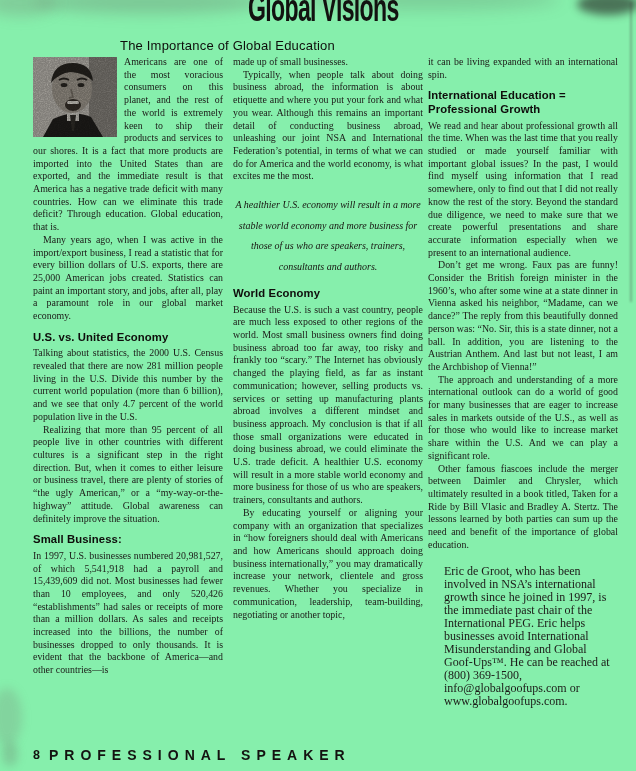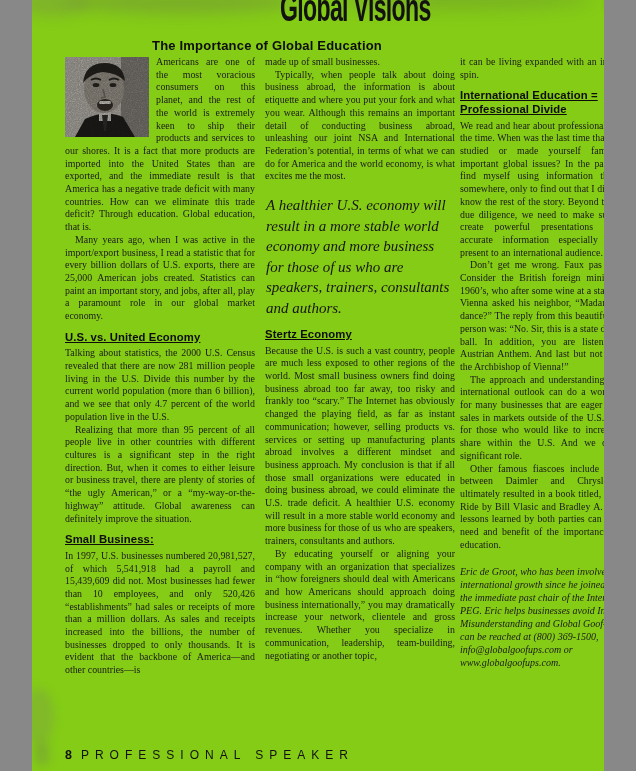--- a/index.html
+++ b/index.html
@@ -1,54 +1,54 @@
 <!DOCTYPE html>
 <html><head>
 <meta charset="utf-8">
 <style>
   html,body{margin:0;padding:0;background:#888;}
   .page{
-    position:relative;width:572px;height:771px;margin:0 auto;
-    background:#84cc16;overflow:hidden;
+    position:relative;width:636px;height:771px;margin:0 auto;
+    background:#86efac;overflow:hidden;
     font-family:"Liberation Serif",serif;color:#1b1a17;
   }
   
   .masthead-clip{position:absolute;top:0;left:248px;width:200px;height:22px;overflow:hidden;}
   .masthead-text{
     display:inline-block;position:relative;top:-12px;white-space:nowrap;
     font-family:"Liberation Sans",sans-serif;font-weight:bold;font-size:34px;line-height:34px;
     letter-spacing:-1px;color:#121210;
     transform:scale(0.68,1.15);transform-origin:left top;
   }
   .headline{
     position:absolute;left:120px;top:38px;width:330px;
-    font-family:"Liberation Sans",sans-serif;font-weight:bold;font-size:13px;
+    font-family:"Liberation Sans",sans-serif;font-weight:normal;font-size:13px;
     letter-spacing:.2px;color:#0e0d0b;
   }
   
   .col{position:absolute;top:56px;width:190px;font-size:9.9px;line-height:12.7px;overflow:hidden;}
   .col1{left:33px;height:688px;}
   .col2{left:233px;height:690px;}
   .col3{left:428px;height:715px;}
   .p{margin:0;text-align:justify;}
   .ind{text-indent:10px;}
   .h{font-family:"Liberation Sans",sans-serif;font-weight:bold;font-size:11.3px;line-height:13.6px;
      letter-spacing:.1px;margin:8px 0 3px;color:#0e0d0b;}
-  .h div{white-space:nowrap;text-decoration:underline;}
+  .h div{white-space:nowrap;}
   .quote{
-    font-style:italic;font-size:15px;line-height:20.5px;text-align:left;
+    font-style:italic;font-size:10px;line-height:20.5px;text-align:center;
     margin:12px 1px 10px;color:#171510;
   }
-  .bio{font-style:italic;font-size:10px;line-height:13.1px;margin-top:13px;text-align:left;}
+  .bio{font-size:12px;line-height:13.1px;margin-top:13px;text-align:left;margin-left:16px;}
   .photo{float:left;width:84px;height:80px;margin:1px 7px 3px 0;background:#b9b5ae;}
   .photo svg{display:block;}
   
   .footer{position:absolute;left:33px;top:745px;font-family:"Liberation Sans",sans-serif;color:#131210;}
   .page-num{font-weight:bold;font-size:12.5px;vertical-align:middle;}
-  .mag-title{font-weight:normal;font-size:12px;letter-spacing:6px;margin-left:9px;vertical-align:middle;}
+  .mag-title{font-weight:bold;font-size:14px;letter-spacing:6px;margin-left:9px;vertical-align:middle;}
   
   .smudge{position:absolute;border-radius:50%;pointer-events:none;}
   .sm1{left:34px;top:-10px;width:230px;height:24px;background:rgba(95,92,87,.26);filter:blur(7px);}
   .sm2{left:300px;top:-12px;width:260px;height:22px;background:rgba(80,78,73,.20);filter:blur(8px);}
   .sm3{left:577px;top:-7px;width:62px;height:22px;background:rgba(35,33,31,.60);filter:blur(4px);}
   .sm4{left:-14px;top:-10px;width:70px;height:26px;background:rgba(110,107,101,.25);filter:blur(7px);}
   .edge-line{position:absolute;left:630px;top:2px;width:2px;height:300px;background:rgba(55,53,50,.30);filter:blur(1px);}
   .sm5{left:-8px;top:688px;width:30px;height:58px;background:rgba(120,117,110,.22);filter:blur(5px);}
   .sm6{left:2px;top:742px;width:16px;height:24px;background:rgba(105,102,96,.25);filter:blur(4px);}
 </style>
@@ -108,31 +108,31 @@
       <div>Small Business:</div>
     </div>
     <p class="p">In 1997, U.S. businesses numbered 20,981,527, of which 5,541,918 had a payroll and 15,439,609 did not. Most businesses had fewer than 10 employees, and only 520,426 “establishments” had sales or receipts of more than a million dollars. As sales and receipts increased into the billions, the number of businesses dropped to only thousands. It is evident that the backbone of America—and other countries—is</p>
   </div>
 
   <div class="col col2">
     <p class="p">made up of small businesses.</p>
     <p class="p ind">Typically, when people talk about doing business abroad, the information is about etiquette and where you put your fork and what you wear. Although this remains an important detail of conducting business abroad, unleashing our joint NSA and International Federation’s potential, in terms of what we can do for America and the world economy, is what excites me the most.</p>
     <div class="quote">A healthier U.S. economy will result in a more stable world economy and more business for those of us who are speakers, trainers, consultants and authors.</div>
     <div class="h">
-      <div>Stertz Economy</div>
+      <div>World Economy</div>
     </div>
     <p class="p">Because the U.S. is such a vast country, people are much less exposed to other regions of the world. Most small business owners find doing business abroad too far away, too risky and frankly too “scary.” The Internet has obviously changed the playing field, as far as instant communication; however, selling products vs. services or setting up manufacturing plants abroad involves a different mindset and business approach. My conclusion is that if all those small organizations were educated in doing business abroad, we could eliminate the U.S. trade deficit. A healthier U.S. economy will result in a more stable world economy and more business for those of us who are speakers, trainers, consultants and authors.</p>
     <p class="p ind">By educating yourself or aligning your company with an organization that specializes in “how foreigners should deal with Americans and how Americans should approach doing business internationally,” you may dramatically increase your network, clientele and gross revenues. Whether you specialize in communication, leadership, team-building, negotiating or another topic,</p>
   </div>
 
   <div class="col col3">
     <p class="p">it can be living expanded with an international spin.</p>
     <div class="h">
       <div>International Education =</div>
-      <div>Professional Divide</div>
+      <div>Professional Growth</div>
     </div>
     <p class="p">We read and hear about professional growth all the time. When was the last time that you really studied or made yourself familiar with important global issues? In the past, I would find myself using information that I read somewhere, only to find out that I did not really know the rest of the story. Beyond the standard due diligence, we need to make sure that we create powerful presentations and share accurate information especially when we present to an international audience.</p>
     <p class="p ind">Don’t get me wrong. Faux pas are funny! Consider the British foreign minister in the 1960’s, who after some wine at a state dinner in Vienna asked his neighbor, “Madame, can we dance?” The reply from this beautifully donned person was: “No. Sir, this is a state dinner, not a ball. In addition, you are listening to the Austrian Anthem. And last but not least, I am the Archbishop of Vienna!”</p>
     <p class="p ind">The approach and understanding of a more international outlook can do a world of good for many businesses that are eager to increase sales in markets outside of the U.S., as well as for those who would like to increase market share within the U.S. And we can play a significant role.</p>
     <p class="p ind">Other famous fiascoes include the merger between Daimler and Chrysler, which ultimately resulted in a book titled, Taken for a Ride by Bill Vlasic and Bradley A. Stertz. The lessons learned by both parties can sum up the need and benefit of the importance of global education.</p>
     <p class="p bio">Eric de Groot, who has been involved in NSA’s international growth since he joined in 1997, is the immediate past chair of the International PEG. Eric helps businesses avoid International Misunderstanding and Global Goof-Ups™. He can be reached at (800) 369-1500, info@globalgoofups.com or www.globalgoofups.com.</p>
   </div>
 
   <div class="footer">
     <span class="page-num">8</span><span class="mag-title">PROFESSIONAL SPEAKER</span>

